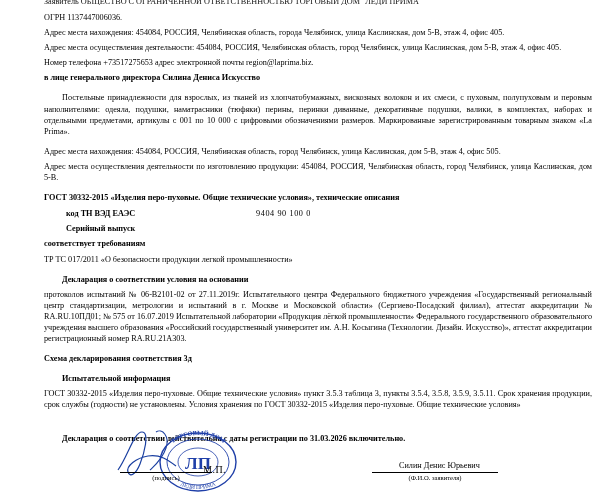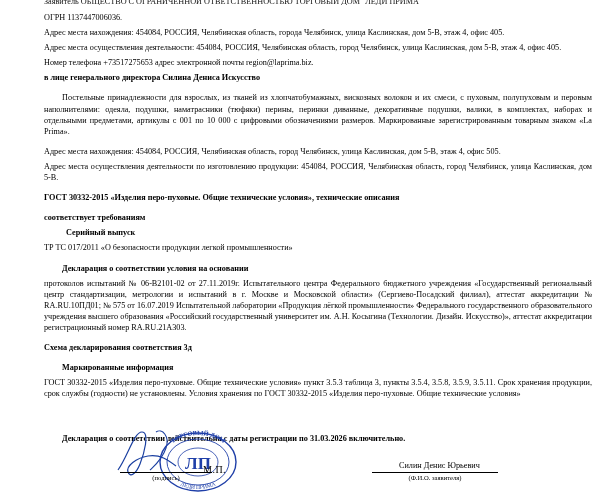--- a/index.html
+++ b/index.html
@@ -161,30 +161,34 @@
     <p class="p">Номер телефона +73517275653 адрес электронной почты  region@laprima.biz.</p>
     <p class="p bold">в лице генерального директора Силина Дениса Искусство</p>
     <div class="gap"></div>
     <p class="p ind">Постельные принадлежности для взрослых, из тканей из хлопчатобумажных, вискозных волокон и их смеси, с пуховым, полупуховым и перовым наполнителями: одеяла, подушки, наматрасники (тюфяки) перины, перинки диванные, декоративные подушки, валики, в комплектах, наборах и отдельными предметами, артикулы с 001 по 10 000 с цифровыми обозначениями размеров. Маркированные зарегистрированным товарным знаком «La Prima».</p>
     <div class="gap"></div>
     <p class="p">Адрес места нахождения: 454084, РОССИЯ, Челябинская область, город Челябинск, улица Каслинская, дом 5-В, этаж 4, офис 505.</p>
     <p class="p">Адрес места осуществления деятельности по изготовлению продукции: 454084, РОССИЯ, Челябинская область, город Челябинск, улица Каслинская, дом 5-В.</p>
     <div class="gap"></div>
     <p class="p bold">ГОСТ 30332-2015 «Изделия перо-пуховые. Общие технические условия», технические описания</p>
     <div class="gap"></div>
+    <div class="row-kod">
+      <span class="kod-label bold">код ТН ВЭД ЕАЭС</span>
+      <span class="kod-value">9404 90 100 0</span>
+    </div>
+    <p class="p bold" style="padding-left:22px;">Серийный выпуск</p>
     <p class="p bold">соответствует требованиям</p>
-    <p class="p bold" style="padding-left:22px;">Серийный выпуск</p>
     <p class="p">ТР ТС 017/2011 «О безопасности продукции легкой промышленности»</p>
     <div class="gap"></div>
     <p class="p bold ind">Декларация о соответствии условия на основании</p>
     <p class="p">протоколов испытаний № 06-В2101-02 от 27.11.2019г. Испытательного центра Федерального бюджетного учреждения «Государственный региональный центр стандартизации, метрологии и испытаний в г. Москве и Московской области» (Сергиево-Посадский филиал), аттестат аккредитации № RA.RU.10ПД01; № 575 от 16.07.2019 Испытательной лаборатории «Продукция лёгкой промышленности» Федерального государственного образовательного учреждения высшего образования «Российский государственный университет им. А.Н. Косыгина (Технологии. Дизайн. Искусство)», аттестат аккредитации регистрационный номер RA.RU.21А303.</p>
     <div class="gap"></div>
     <p class="p bold">Схема декларирования соответствия 3д</p>
     <div class="gap"></div>
-    <p class="p bold ind">Маркированные информация</p>
+    <p class="p bold ind">Испытательной информация</p>
     <p class="p">ГОСТ 30332-2015 «Изделия перо-пуховые. Общие технические условия» пункт 3.5.3 таблица 3, пункты 3.5.4, 3.5.8, 3.5.9, 3.5.11. Срок хранения продукции, срок службы (годности) не установлены. Условия хранения по ГОСТ 30332-2015 «Изделия перо-пуховые. Общие технические условия»</p>
   </div>
 
   <div class="final-note">Декларация о соответствии действительна с даты регистрации по 31.03.2026 включительно.</div>
 
   <div class="sig-area">
 
     <svg class="squiggle" viewBox="0 0 120 60">
       <path d="M8,44 C18,30 24,6 32,6 C40,6 34,28 30,38 C26,48 20,52 18,46 C16,40 26,32 38,30 C50,28 58,34 66,40" fill="none" stroke="#1a3fa0" stroke-width="1.2"></path>
       <path d="M46,6 C52,2 60,10 56,22 C52,34 44,40 40,44" fill="none" stroke="#1a3fa0" stroke-width="1.1"></path>

